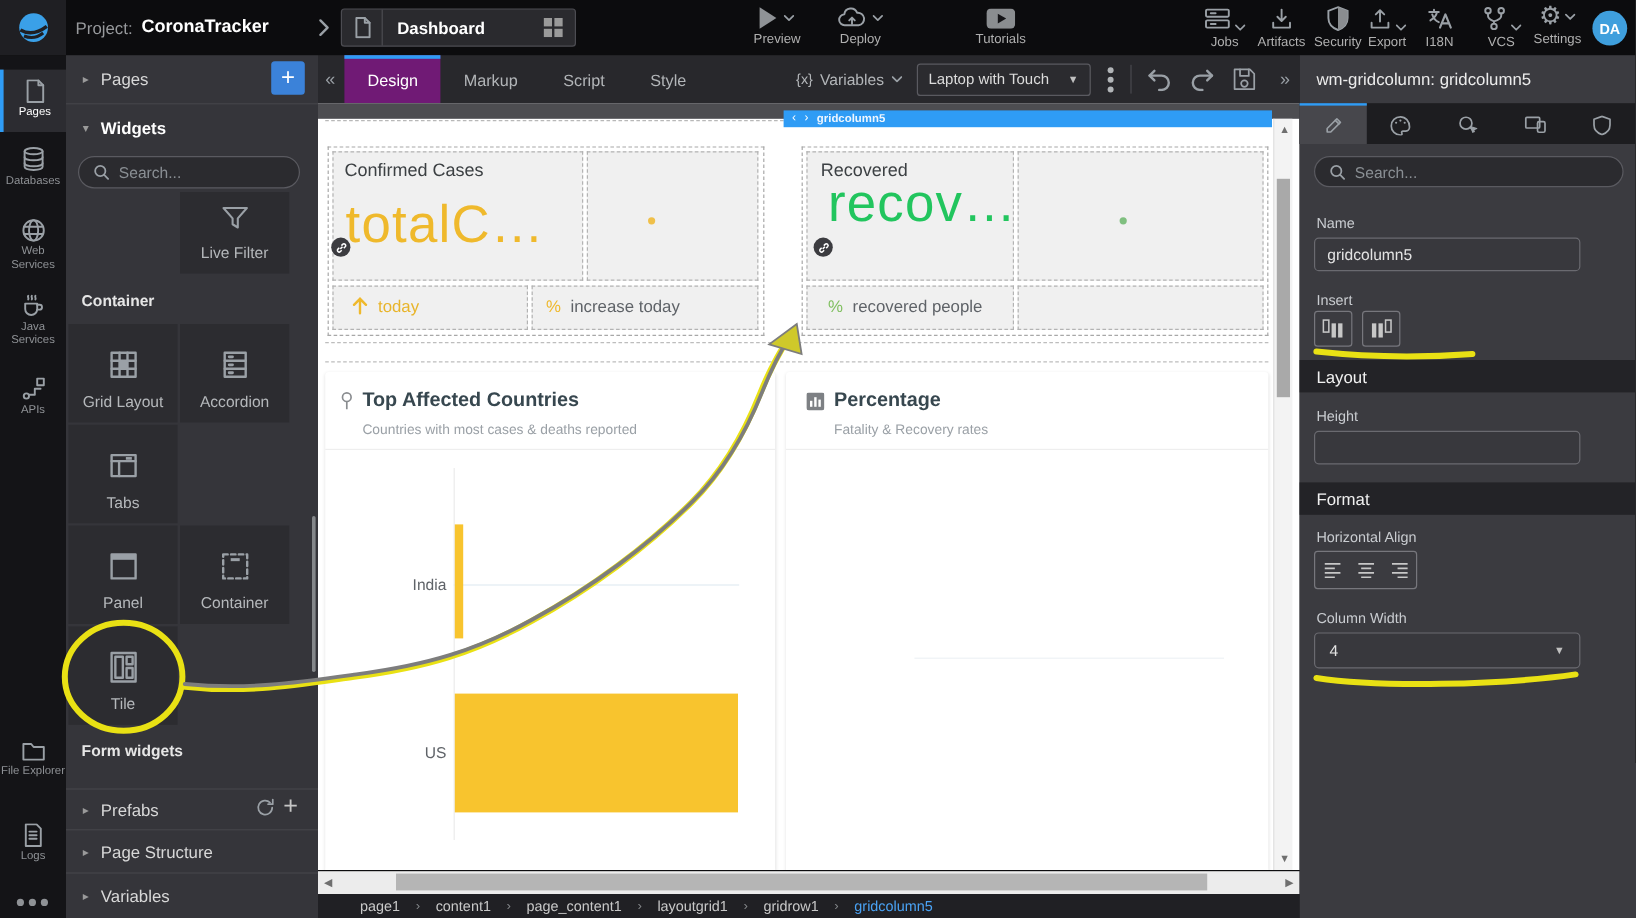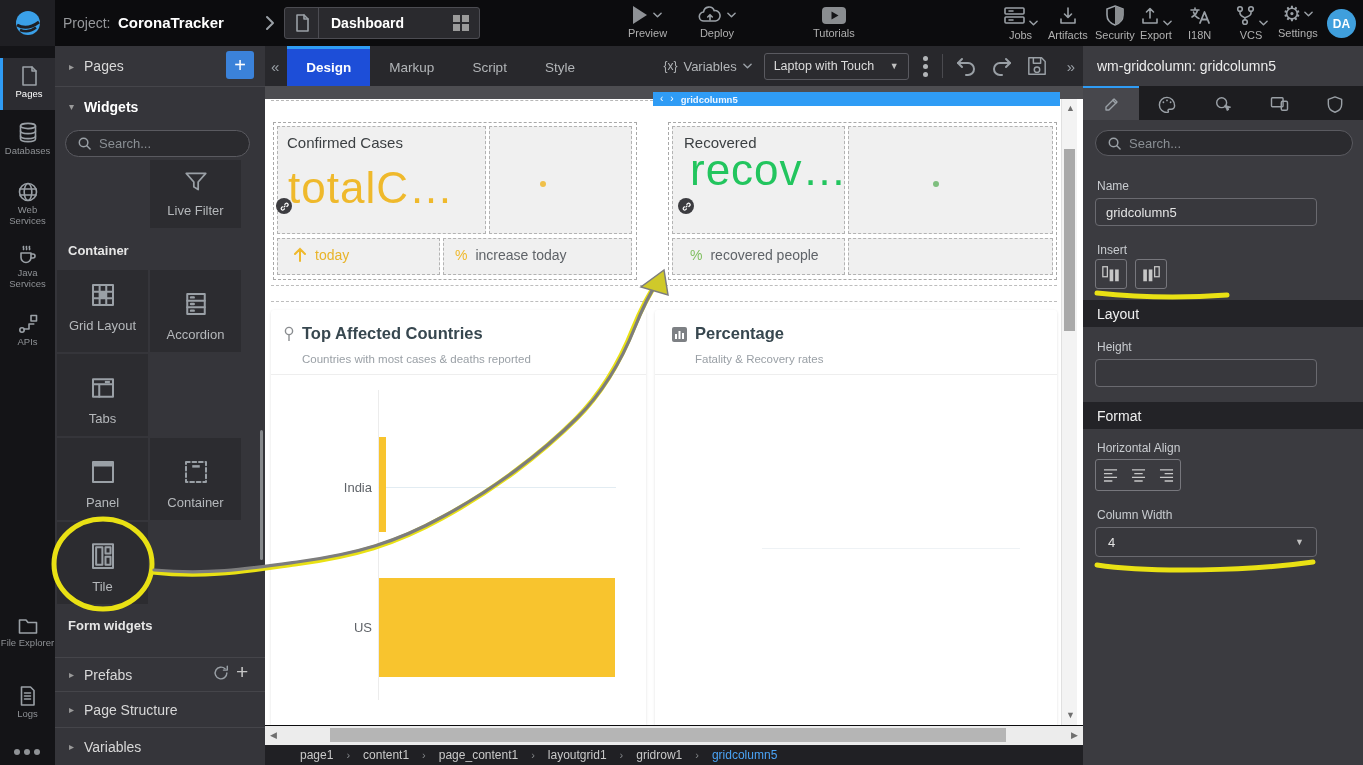--- a/index.html
+++ b/index.html
@@ -19,21 +19,21 @@
   
   #leftpanel { left:55px; top:46px; width:210px; height:719px; background:#35353a; }
   .lp-row { position:absolute; left:55px; width:210px; display:flex; align-items:center; color:#d8d8d8; font-size:14px; border-top:1px solid #45454a; padding-left:14px; gap:10px; cursor:pointer; }
   .tri { color:#9a9a9a; font-size:10px; }
   .searchbox { display:flex; align-items:center; gap:8px; background:#2b2b2f; border:1px solid #5a5a60; border-radius:14px; color:#8a8f94; font-size:13px; padding:0 12px; }
   .wcell { position:absolute; width:91px; height:82px; background:#2c2c30; display:flex; flex-direction:column; align-items:center; justify-content:flex-end; padding-bottom:10px; gap:8px; color:#b5b8bb; font-size:13px; cursor:pointer; }
   .sec-head { position:absolute; color:#e6e6e6; font-size:13px; font-weight:bold; }
   
   #toolbar { left:265px; top:46px; width:818px; height:40px; background:#28282c; display:flex; align-items:stretch; }
   .t-tab { display:flex; align-items:center; padding:0 19px; color:#b2b5b8; font-size:13.5px; cursor:pointer; border-top:3px solid transparent; }
-  .t-tab.active { background:#1d4ed8; color:#fff; font-weight:bold; border-top:3px solid #2f9cf5; }
+  .t-tab.active { background:#701a75; color:#fff; font-weight:normal; border-top:3px solid #2f9cf5; }
   
   #canvas-bg { left:265px; top:86px; width:818px; height:639px; background:#ffffff; }
   #canvas-top-strip { left:265px; top:86px; width:818px; height:13px; background:#4d4d51; }
   .cell { position:absolute; background:#f0f0f0; border:1px dashed #b3b3b3; }
   .card-title { position:absolute; font-size:15px; color:#3c4043; }
   .bigval { position:absolute; font-size:44px; letter-spacing:1px; white-space:nowrap; }
   .statrow { position:absolute; display:flex; align-items:center; gap:8px; font-size:14px; }
   .panel { position:absolute; background:#ffffff; box-shadow:0 1px 3px rgba(0,0,0,.12); border-radius:3px 3px 0 0; }
   .p-title { font-size:16.5px; font-weight:bold; color:#37474f; }
   .p-sub { font-size:11.5px; color:#9aa0a6; }
@@ -273,21 +273,21 @@
     <span>Search...</span>
   </div>
 
   <div class="wcell" style="left:150px;top:160px;height:68px;">
     <svg class="ic" width="26" height="26" viewBox="0 0 24 24">
         <path d="M3 4h18l-7 8v7l-4-2.5V12z"></path>
       </svg>
     <span>Live Filter</span>
   </div>
   <div class="sec-head" style="left:68px;top:243px;">Container</div>
-  <div class="wcell" style="left:57px;top:270px;justify-content:center;">
+  <div class="wcell" style="left:57px;top:270px;">
     <svg width="30" height="30" viewBox="0 0 24 24" class="ic">
       <rect x="4" y="4" width="16" height="16"></rect>
         <path d="M4 9.3h16M4 14.6h16M9.3 4v16M14.6 4v16"></path>
         <rect x="9.3" y="9.3" width="5.3" height="5.3" fill="#9aa0a6" stroke="none"></rect>
     </svg>
     <span>Grid Layout</span>
   </div>
   <div class="wcell" style="left:150px;top:270px;">
     <svg width="30" height="30" viewBox="0 0 24 24" class="ic">
       <rect x="5" y="4" width="14" height="16"></rect>

